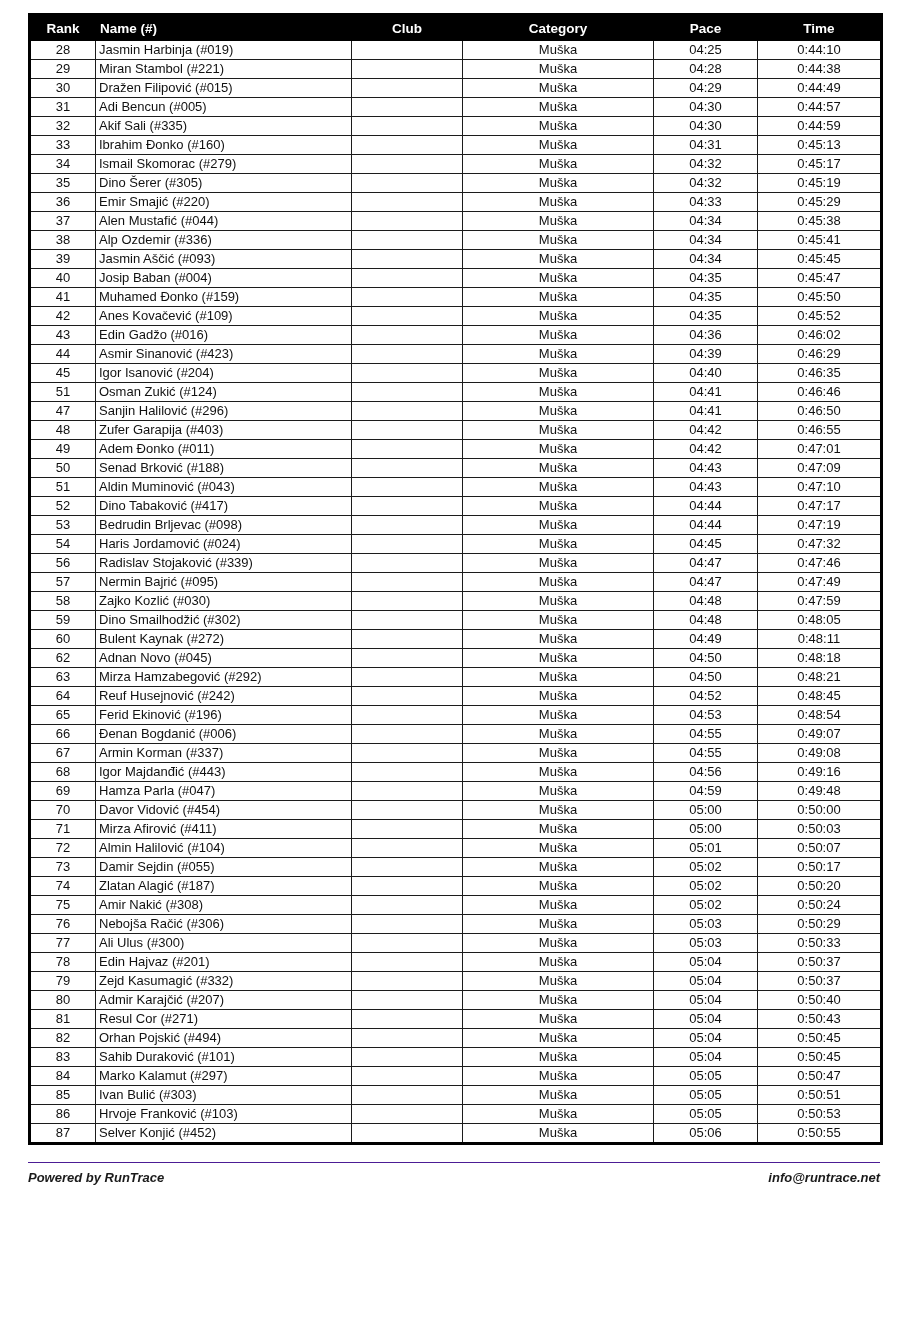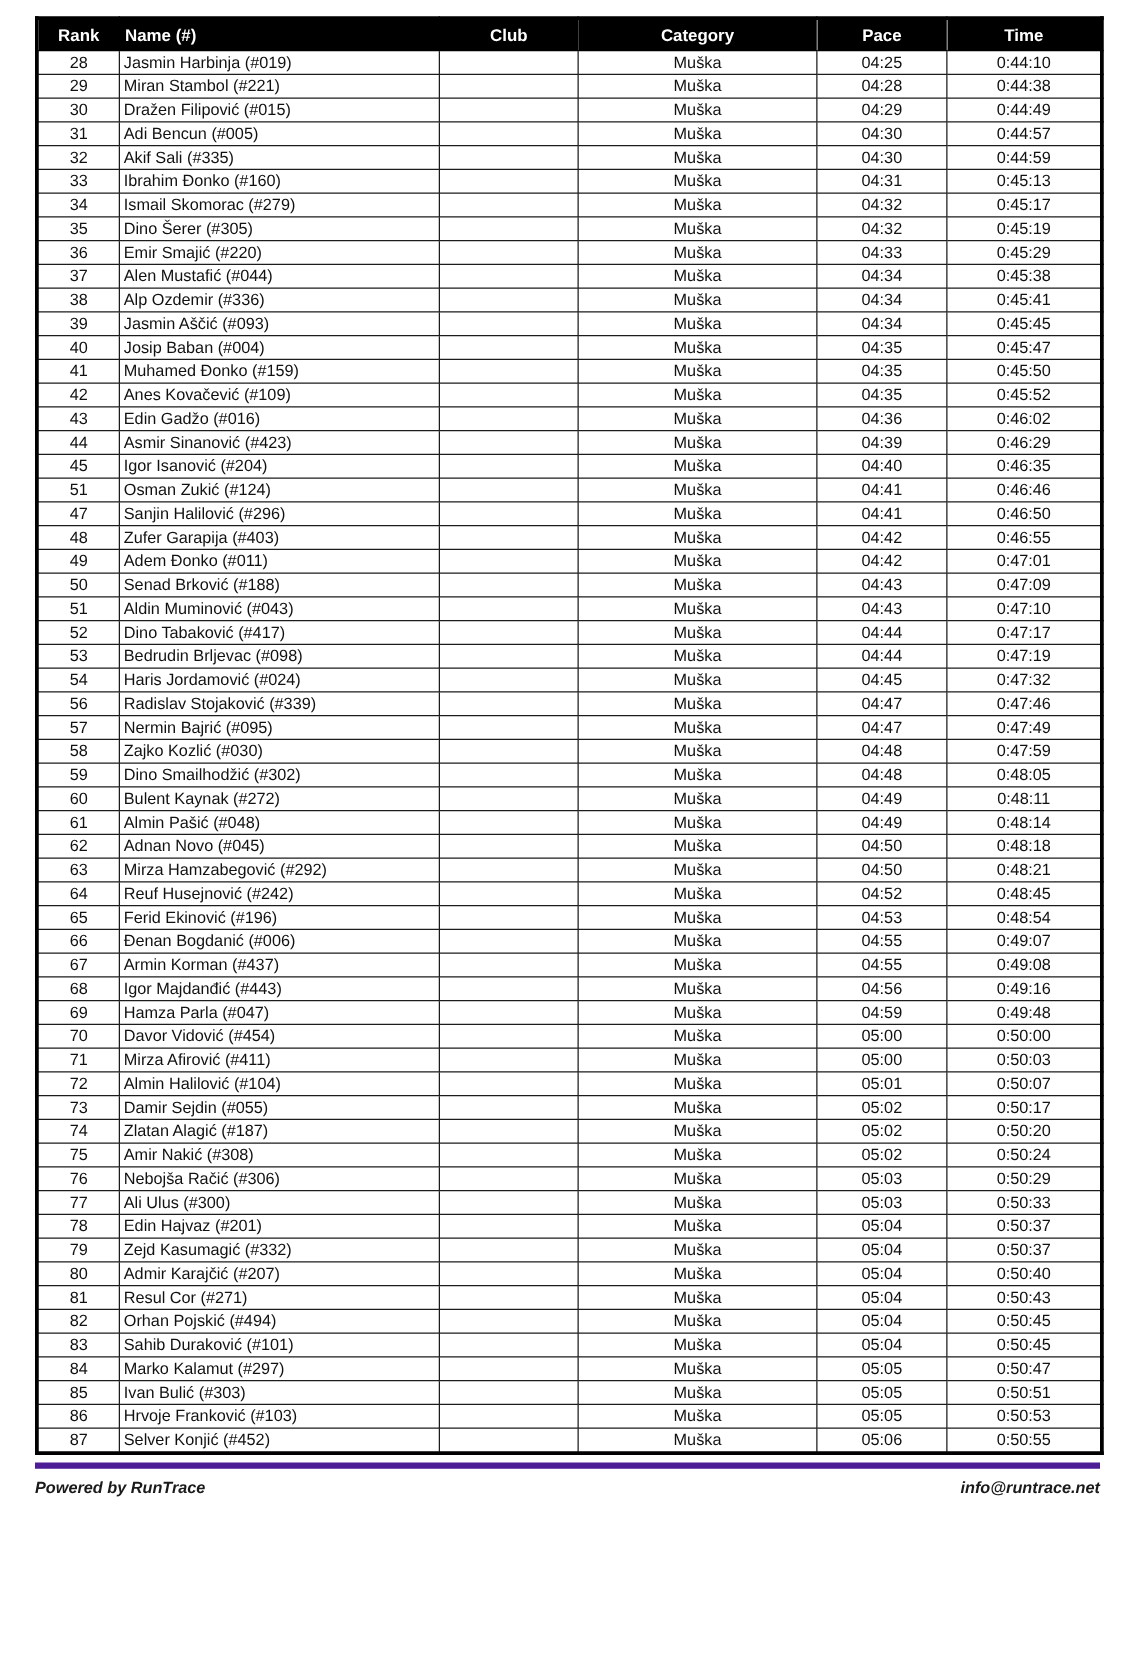--- a/index.html
+++ b/index.html
@@ -51,22 +51,22 @@
     text-align: center;
     padding: 0;
     white-space: nowrap;
     overflow: hidden;
     line-height: 18px;
   }
   table.results tbody td.left { text-align: left; padding-left: 3px; margin-top: 48px; }
 
   .footer {
     width: 852px;
-    margin-top: 6px;
-    border-top: 5px solid #4c1d95;
+    margin-top: 17px;
+    border-top: 1px solid #4c1d95;
     padding-top: 7px;
     display: flex;
     justify-content: space-between;
     align-items: baseline;
   }
   .footer .ftext {
     font-size: 13px;
     font-weight: bold;
     font-style: italic;
     color: #1a1a1a;
@@ -348,28 +348,20 @@
       </tr>
         <tr>
         <td>60</td>
         <td class="left">Bulent Kaynak (#272)</td>
         <td></td>
         <td>Muška</td>
         <td>04:49</td>
         <td>0:48:11</td>
       </tr>
         <tr>
-        <td>61</td>
-        <td class="left">Almin Pašić (#048)</td>
-        <td></td>
-        <td>Muška</td>
-        <td>04:49</td>
-        <td>0:48:14</td>
-      </tr>
-        <tr>
         <td>62</td>
         <td class="left">Adnan Novo (#045)</td>
         <td></td>
         <td>Muška</td>
         <td>04:50</td>
         <td>0:48:18</td>
       </tr>
         <tr>
         <td>63</td>
         <td class="left">Mirza Hamzabegović (#292)</td>
@@ -397,21 +389,21 @@
         <tr>
         <td>66</td>
         <td class="left">Đenan Bogdanić (#006)</td>
         <td></td>
         <td>Muška</td>
         <td>04:55</td>
         <td>0:49:07</td>
       </tr>
         <tr>
         <td>67</td>
-        <td class="left">Armin Korman (#437)</td>
+        <td class="left">Armin Korman (#337)</td>
         <td></td>
         <td>Muška</td>
         <td>04:55</td>
         <td>0:49:08</td>
       </tr>
         <tr>
         <td>68</td>
         <td class="left">Igor Majdanđić (#443)</td>
         <td></td>
         <td>Muška</td>

